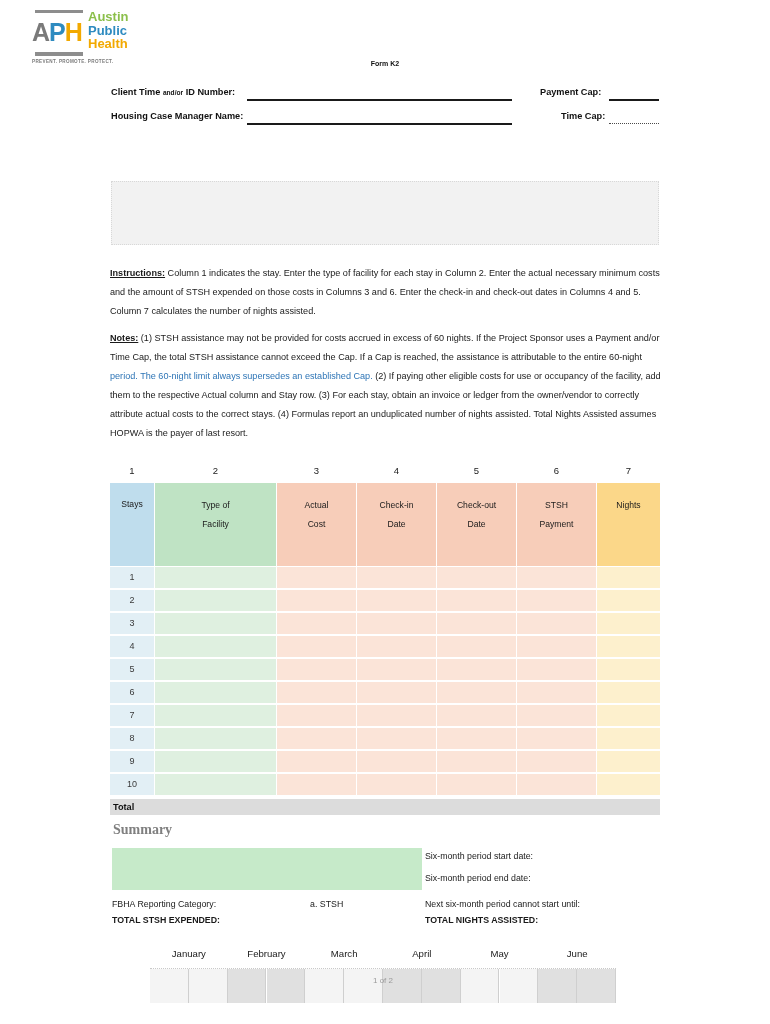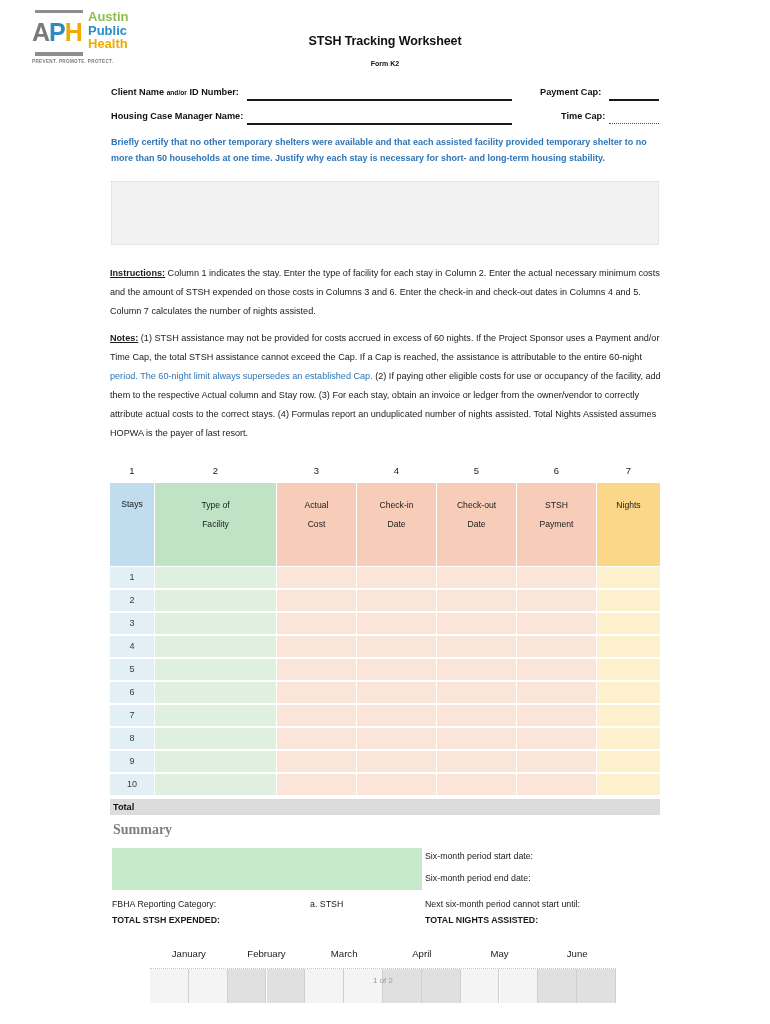--- a/index.html
+++ b/index.html
@@ -300,40 +300,38 @@
       <div class="logo-aph"><span class="logo-a">A</span><span class="logo-p">P</span><span class="logo-h">H</span></div>
       <div class="logo-words">
         <div class="w-austin">Austin</div>
         <div class="w-public">Public</div>
         <div class="w-health">Health</div>
       </div>
       <div class="logo-rule"></div>
       <div class="logo-tag">PREVENT. PROMOTE. PROTECT.</div>
     </div>
 
-    <div class="doc-title">STSH Tracking Worksheet</div>
     <div class="doc-subtitle">Form K2</div>
   </div>
 
   <div class="fields">
 
-    <div class="fld-label" style="left:111px; top:9px;"><span>Client Name</span> <span class="sm">and/or</span> <span>ID Number:</span></div>
+    <div class="fld-label" style="left:111px; top:9px;"><span>Client Time</span> <span class="sm">and/or</span> <span>ID Number:</span></div>
     <div class="fld-line" style="left:247px; top:21px; width:265px;"><span></span></div>
 
     <div class="fld-label" style="left:111px; top:33px;">Housing Case Manager Name:</div>
     <div class="fld-line" style="left:247px; top:45px; width:265px;"><span></span></div>
 
     <div class="fld-label" style="left:540px; top:9px;">Payment Cap:</div>
     <div class="fld-line" style="left:609px; top:21px; width:50px;"><span></span></div>
 
     <div class="fld-label" style="left:561px; top:33px;">Time Cap:</div>
     <div class="fld-line dotted" style="left:609px; top:45px; width:50px;"><span></span></div>
   </div>
 
-  <div class="certify">Briefly certify that no other temporary shelters were available and that each assisted facility provided temporary shelter to no more than 50 households at one time. Justify why each stay is necessary for short- and long-term housing stability.</div>
 
   <div class="graybox"><span></span></div>
 
   <div class="para" id="instructions"><span class="lead">Instructions:</span><span> Column 1 indicates the stay. Enter the type of facility for each stay in Column 2. Enter the actual necessary minimum costs and the amount of STSH expended on those costs in Columns 3 and 6. Enter the check-in and check-out dates in Columns 4 and 5. Column 7 calculates the number of nights assisted.</span></div>
 
   <div class="para" id="notes"><span class="lead">Notes:</span><span> (1) STSH assistance may not be provided for costs accrued in excess of 60 nights. If the Project Sponsor uses a Payment and/or Time Cap, the total STSH assistance cannot exceed the Cap. If a Cap is reached, the assistance is attributable to the entire 60-night </span><span class="blue">period. The 60-night limit always supersedes an established Cap.</span><span> (2) If paying other eligible costs for use or occupancy of the facility, add them to the respective Actual column and Stay row. (3) For each stay, obtain an invoice or ledger from the owner/vendor to correctly attribute actual costs to the correct stays. (4) Formulas report an unduplicated number of nights assisted. Total Nights Assisted  assumes HOPWA is the payer of last resort.</span></div>
 
   <div class="tbl">
     <div class="colnums" id="colnums">
         <div class="colnum" style="left: 0px; width: 44px;">1</div>

